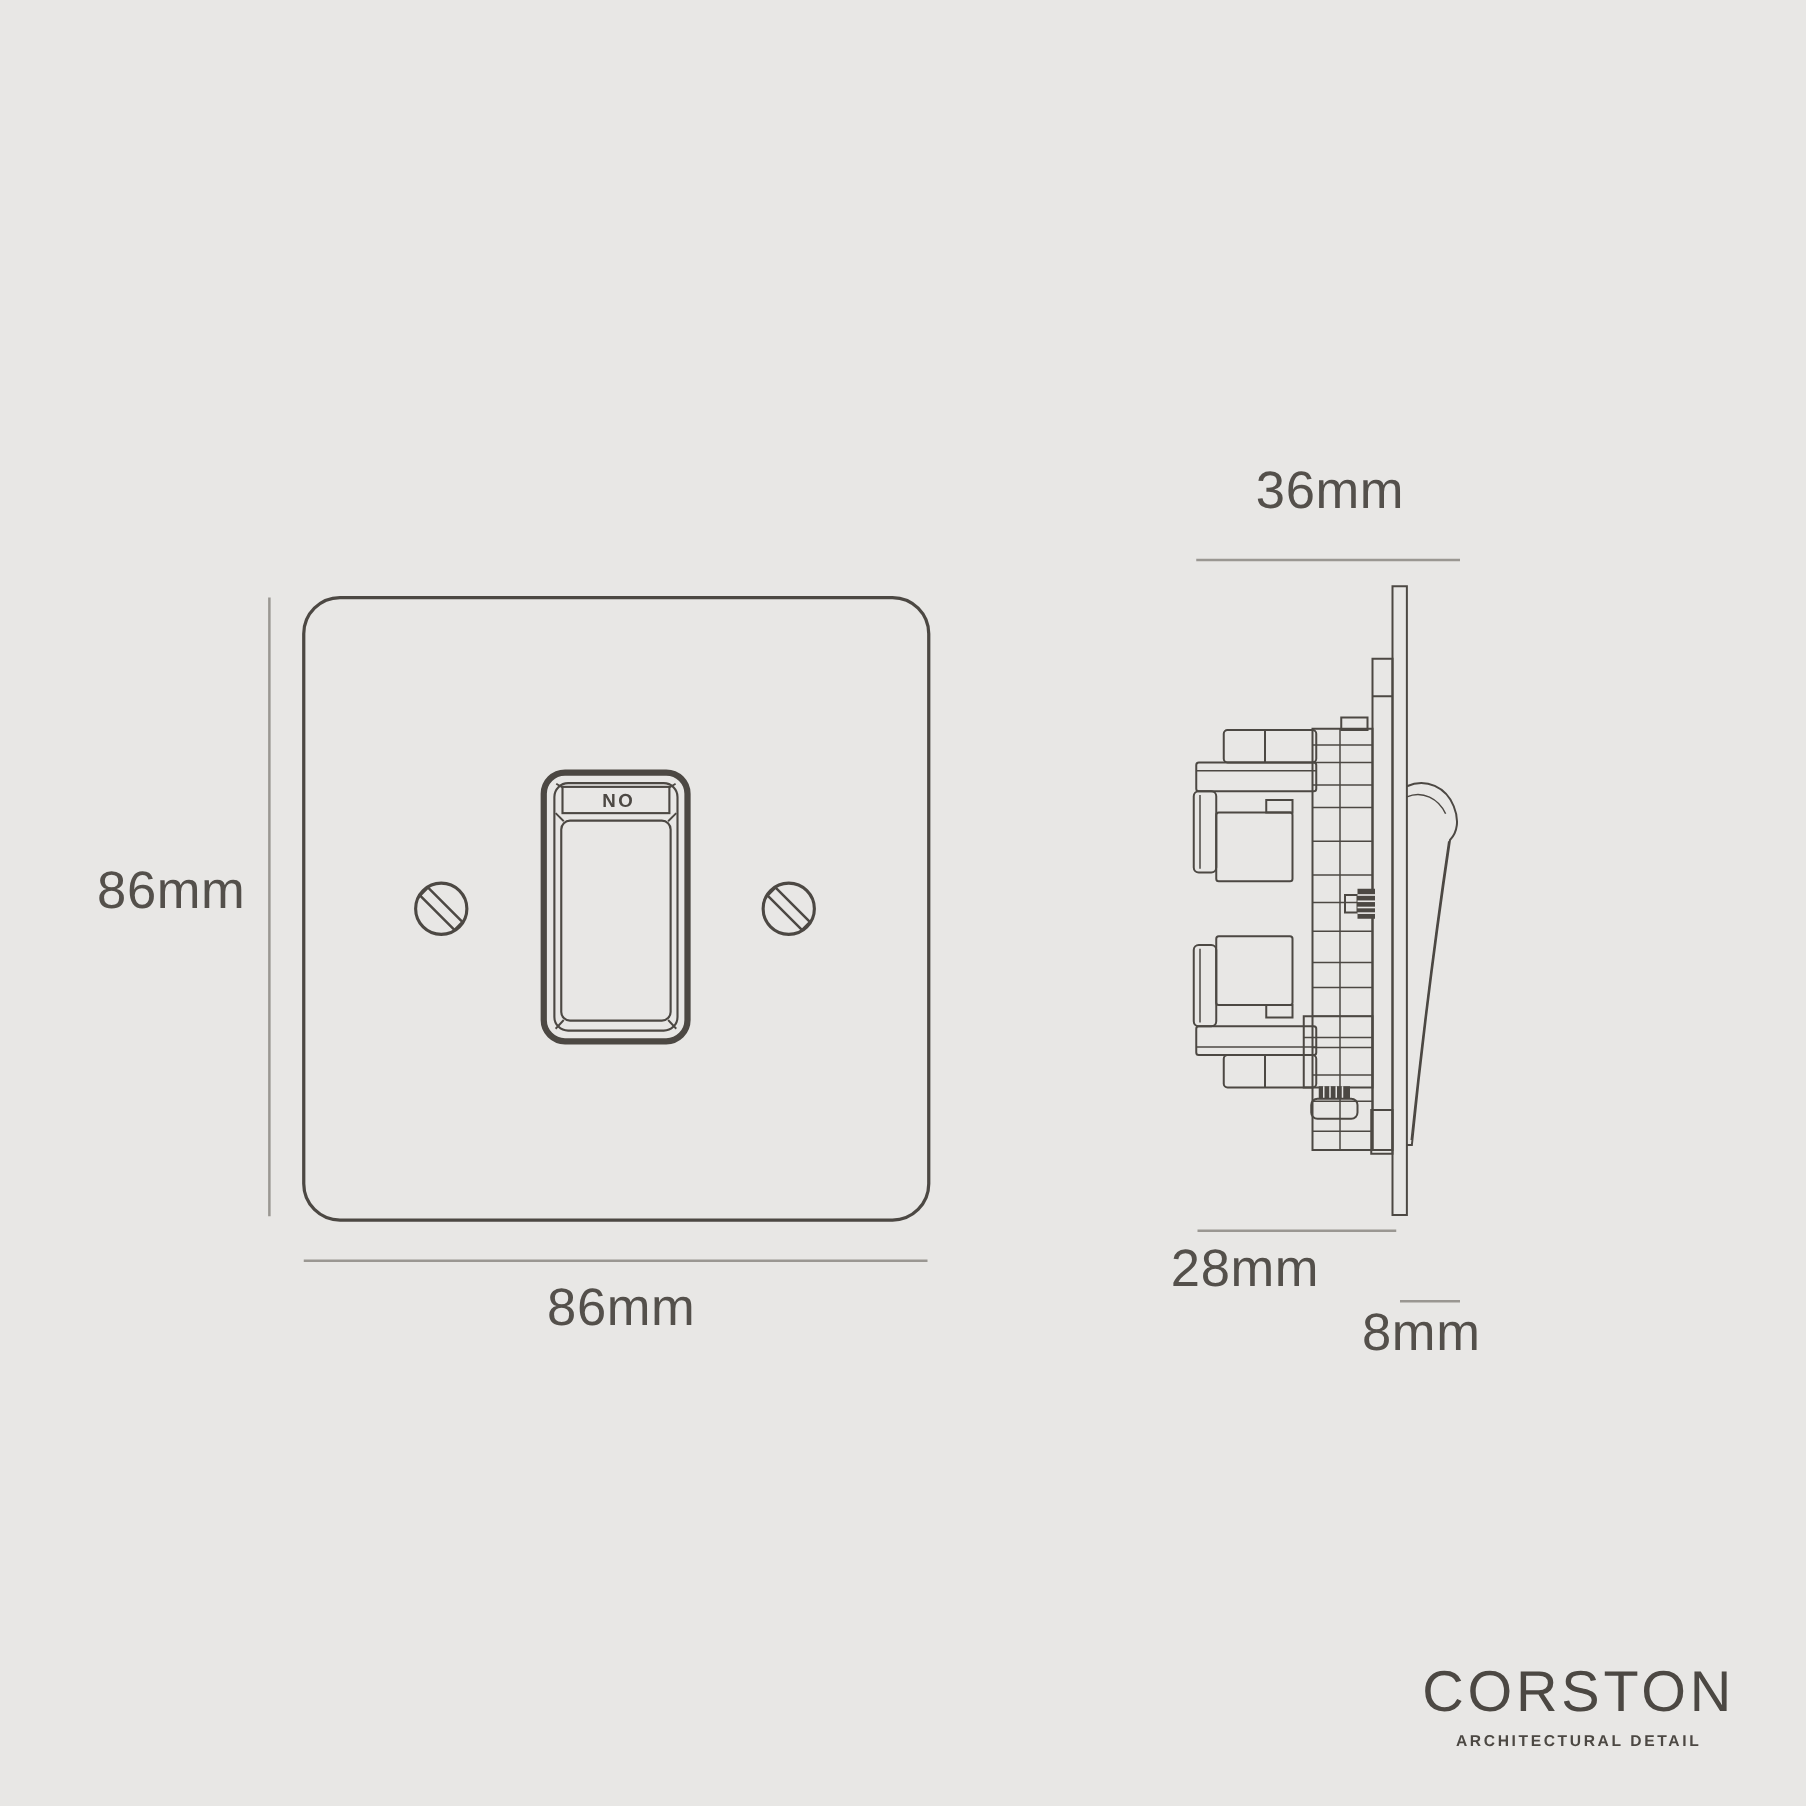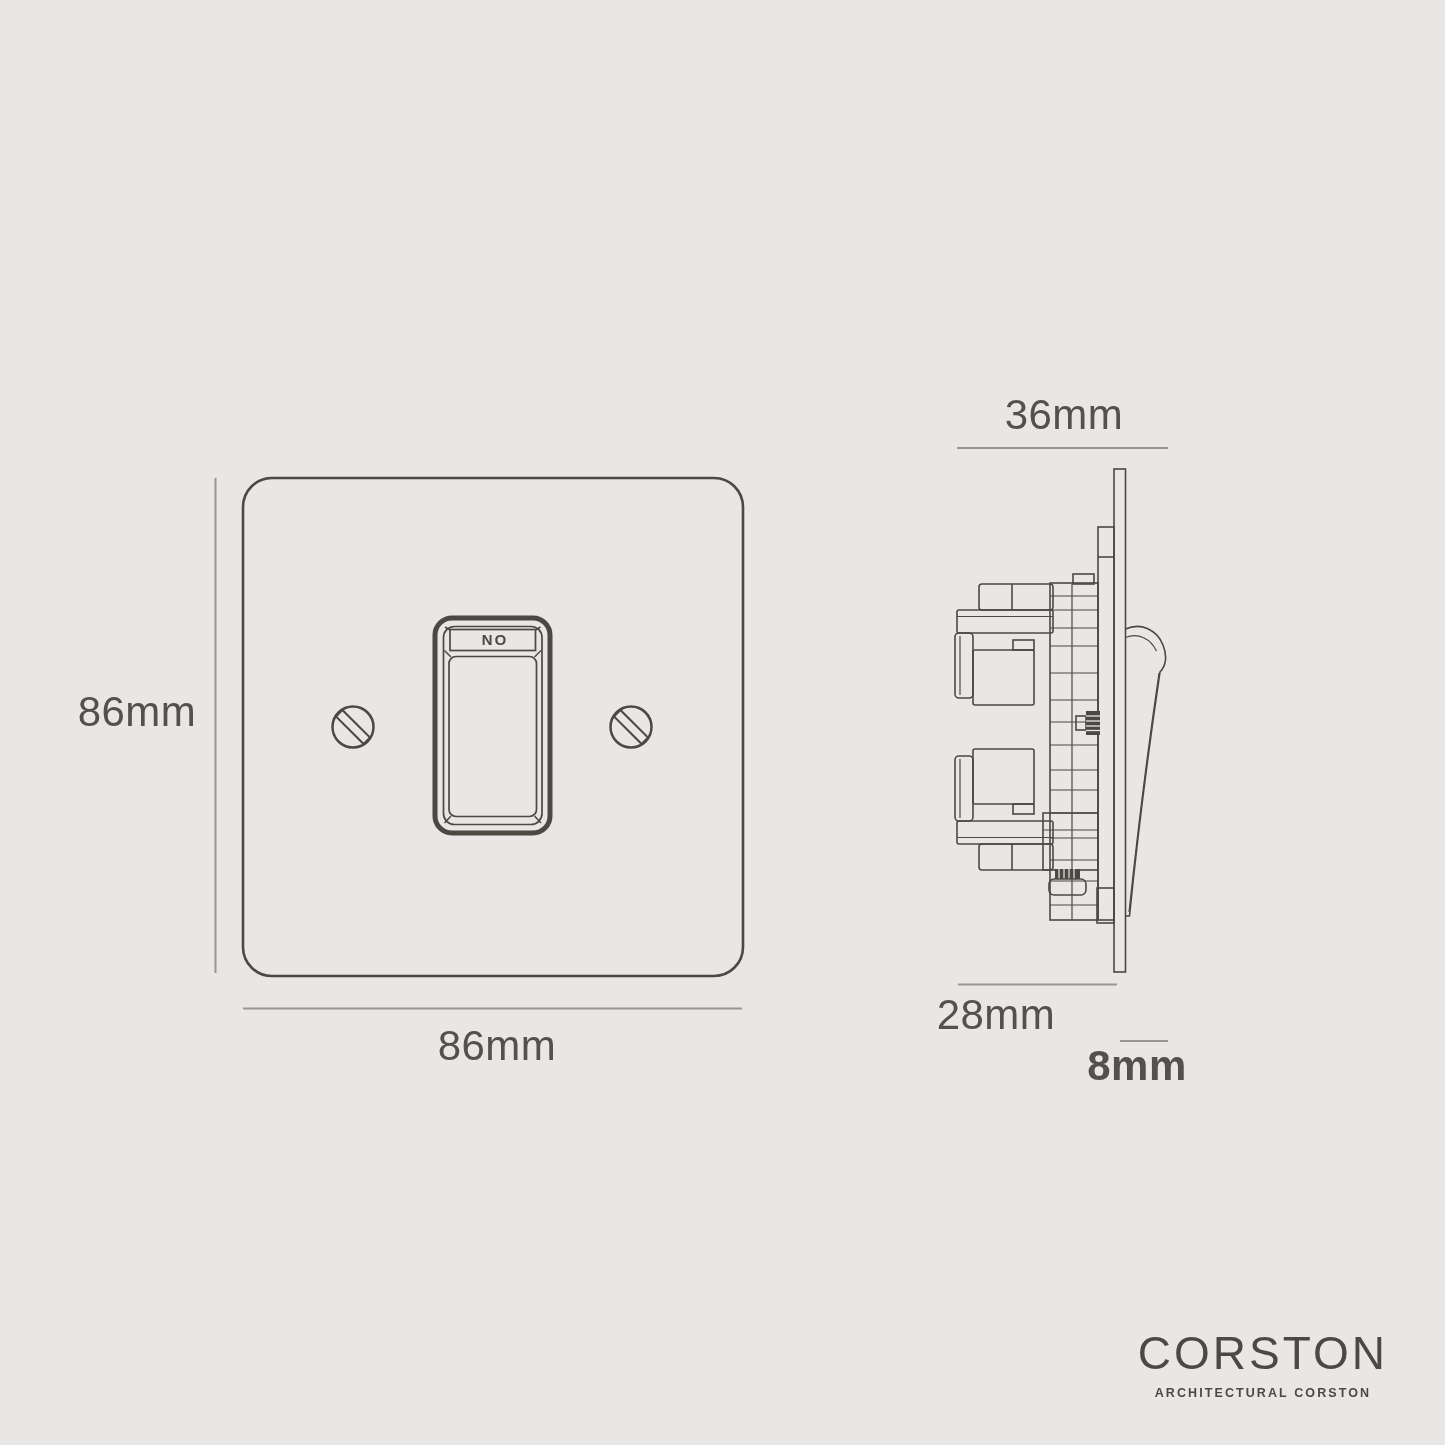--- a/index.html
+++ b/index.html
@@ -180,24 +180,24 @@
       <line x1="1120" y1="1041" x2="1168" y2="1041"></line>
     </g>
   </svg>
 
   <div class="on-label" style="left:492.5px; top:640px;">ON</div>
 
   <div class="dim-label" style="left:137px; top:712px;">86mm</div>
 
   <div class="dim-label" style="left:497px; top:1046px;">86mm</div>
 
-  <div class="dim-label" style="left:1064px; top:415px;">36mm</div>
+  <div class="dim-label" style="left:1064px; top:392px;">36mm</div>
 
   <div class="dim-label" style="left:996px; top:1015px;">28mm</div>
 
-  <div class="dim-label" style="left:1137px; top:1066px;font-weight:bold;">8mm</div>
+  <div class="dim-label" style="left:1137px; top:1066px;">8mm</div>
 
   <div class="logo">
     <div class="logo-brand">CORSTON</div>
-    <div class="logo-tagline">ARCHITECTURAL CORSTON</div>
+    <div class="logo-tagline">ARCHITECTURAL DETAIL</div>
   </div>
 
 </div>
 
 </body></html>

